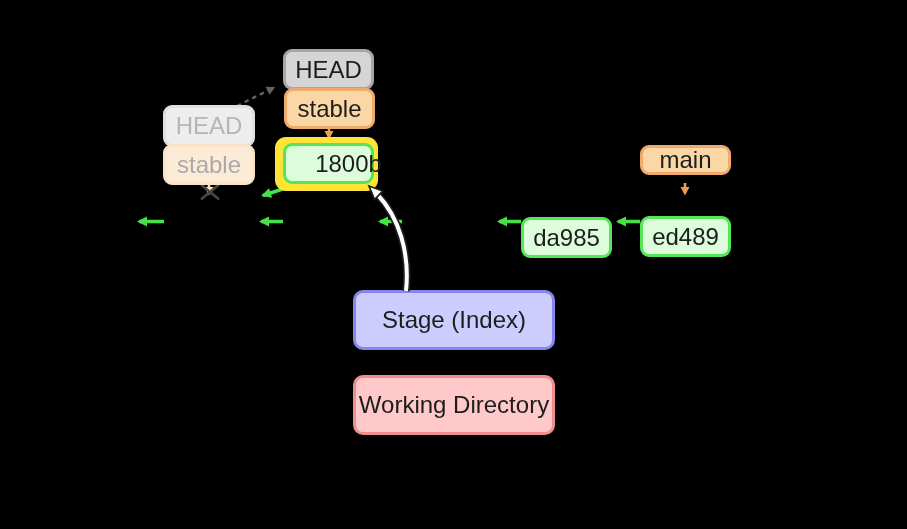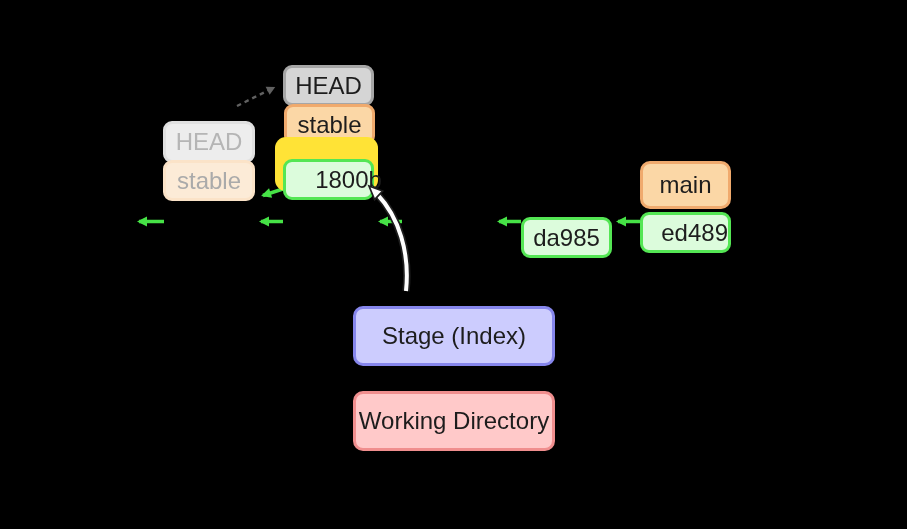--- a/index.html
+++ b/index.html
@@ -12,21 +12,20 @@
   }
   .node{
     position:absolute;
     box-sizing:border-box;
     display:flex;align-items:center;justify-content:center;
     border-radius:9px;
     border:3px solid transparent;
     font-size:24px;
     color:#1d1d1d;
     line-height:1;
-    margin-top:16px;
   }
   .commit{
     background:#dcfcdc;
     border-color:#54e654;
     width:91px;height:41px;
   }
   .gray-box{
     background:#d5d5d5;
     border-color:#a6a6a6;
     width:91px;height:41px;
@@ -119,33 +118,33 @@
     <span>stable</span>
   </div>
 
   <div class="node gray-box" style="left:283px;top:49px;">
     <span>HEAD</span>
   </div>
   <div class="node orange-box" style="left:284px;top:88px;">
     <span>stable</span>
   </div>
 
-  <div class="node orange-box" style="left:640px;top:145px;width:91px;height:48px;border-radius:10px;">
+  <div class="node orange-box" style="left:640px;top:145px;width:91px;height:30px;">
     <span>main</span>
   </div>
 
   <div class="yellow-glow"></div>
   <div class="node commit" style="left:283px;top:143px;padding-left:40px;">
     <span>1800b</span>
   </div>
 
-  <div class="node commit" style="left:521px;top:201px;">
+  <div class="node commit" style="left:521px;top:217px;">
     <span>da985</span>
   </div>
-  <div class="node commit" style="left:640px;top:196px;justify-content:flex-end;">
+  <div class="node commit" style="left:640px;top:216px;">
     <span>ed489</span>
   </div>
 
   <div class="node workdir-box" style="left:353px;top:375px;">
     <span>Working Directory</span>
   </div>
   <div class="node stage-box" style="left:353px;top:290px;">
     <span>Stage (Index)</span>
   </div>
 

